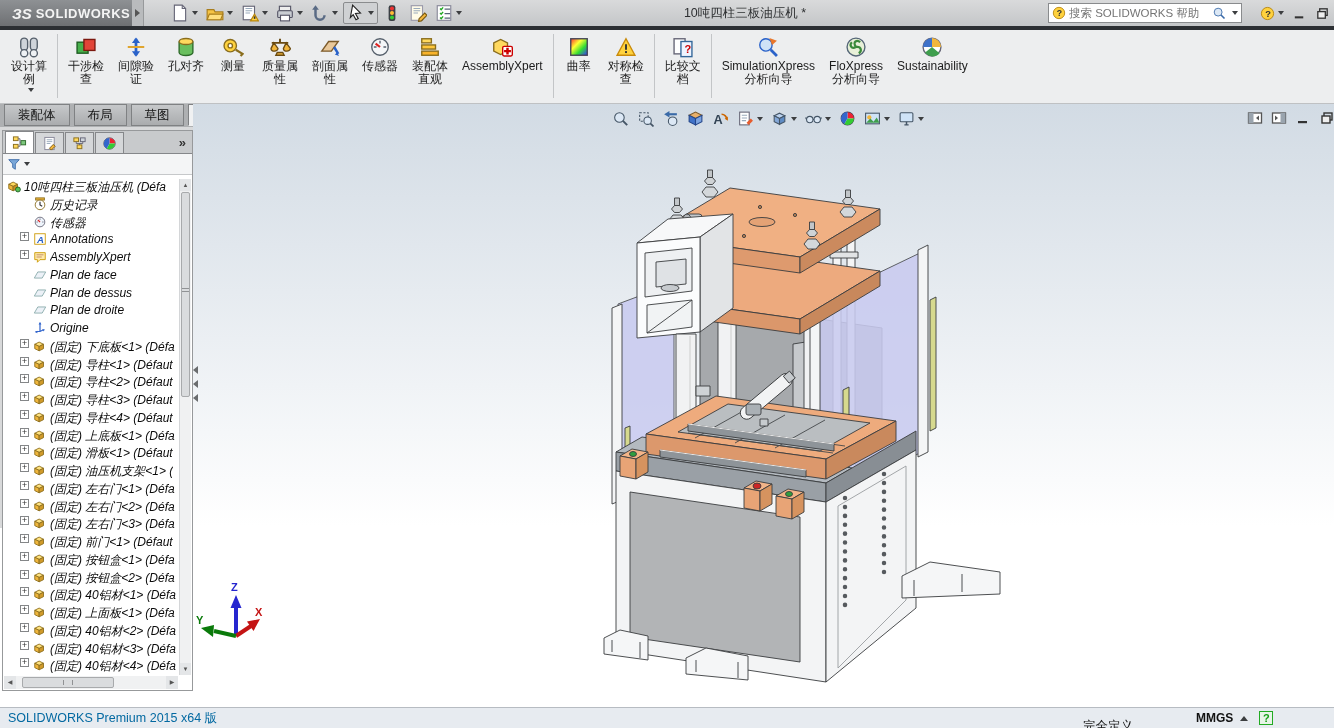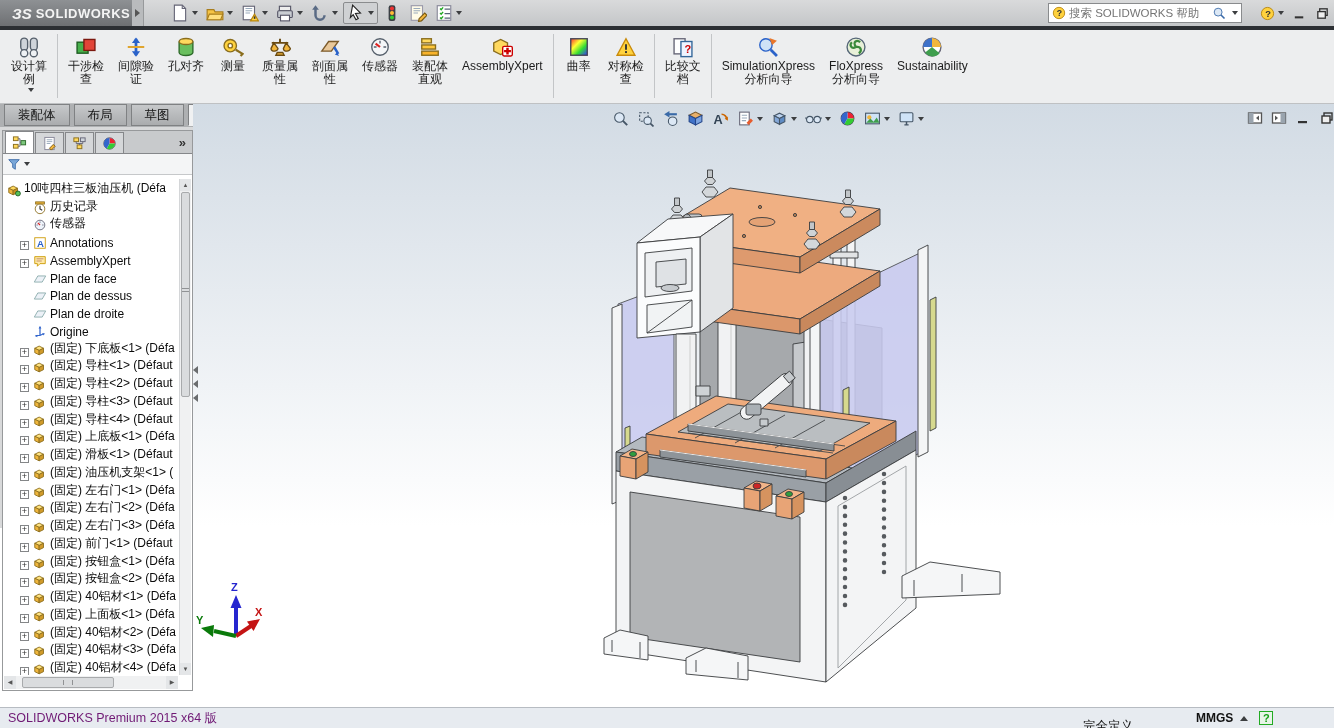--- a/index.html
+++ b/index.html
@@ -53,21 +53,21 @@
   
   .fmpanel{position:absolute;top:130px;left:2px;width:191px;height:561px;background:#fff;border:1px solid #97999b;}
   .fmtabs{height:23px;background:#c8cacc;display:flex;align-items:flex-end;padding-left:2px;border-bottom:1px solid #85878a;}
   .fmtab{width:29px;height:21px;border:1px solid #85878a;border-bottom:none;background:#d5d7d9;display:flex;align-items:center;justify-content:center;margin-right:1px;}
   .fmtab.active{background:#fff;height:22px;}
   .fmtab .icon{width:15px;height:15px;}
   .fmoverflow{margin-left:auto;margin-right:6px;font-weight:bold;font-size:13px;color:#333;align-self:center;}
   .filterrow{height:21px;border-bottom:1px solid #c6c8ca;display:flex;align-items:center;padding-left:4px;background:#f4f5f6;}
   .filterrow .icon{width:14px;height:14px;}
   .tree{position:absolute;top:48px;left:1px;right:13px;bottom:15px;overflow:hidden;}
-  .trow{height:17.75px;display:flex;align-items:flex-end;white-space:nowrap;padding-left:16px;overflow:hidden;}
+  .trow{height:17.75px;display:flex;align-items:flex-start;white-space:nowrap;padding-left:16px;overflow:hidden;font-style:italic;}
   .trow.root{padding-left:3px;}
   .trow .icon{width:14px;height:14px;margin-right:3px;flex:0 0 14px;}
   .exp{width:9px;height:9px;border:1px solid #848688;background:#fff;font-size:9px;line-height:7px;text-align:center;color:#333;margin-right:4px;flex:0 0 9px;}
   .expsp{width:13px;flex:0 0 13px;}
   .tlabel{font-size:12px;color:#0b0b0b;overflow:hidden;}
   .vscroll{position:absolute;top:48px;right:1px;width:12px;bottom:15px;background:#f0f1f2;border-left:1px solid #d4d6d8;}
   .vs-btn{height:12px;text-align:center;font-size:6px;color:#555;line-height:12px;background:#e4e6e8;}
   .vs-btn.down{position:absolute;bottom:0;left:0;right:0;}
   .vs-thumb{position:absolute;top:13px;left:1px;right:1px;height:205px;background:#dadcde;border:1px solid #a8aaac;border-radius:2px;}
   .vs-grip{margin-top:95px;border-top:1px solid #909294;border-bottom:1px solid #909294;height:4px;}
@@ -75,21 +75,21 @@
   .hs-btn{width:12px;height:13px;font-size:6px;color:#555;text-align:center;line-height:13px;background:#e4e6e8;}
   .hs-thumb{width:92px;height:11px;margin-left:6px;background:#dadcde;border:1px solid #a8aaac;border-radius:2px;display:flex;align-items:center;justify-content:center;}
   .hs-grip{width:10px;height:5px;border-left:1px solid #909294;border-right:1px solid #909294;}
   
   .bottombar{position:absolute;top:691px;left:0;width:1334px;height:16px;background:#cbcdcf;border-top:1px solid #9a9c9e;display:flex;align-items:flex-end;}
   .mnav{display:flex;margin:0 2px 0 2px;}
   .mnav span{width:14px;height:14px;border:1px solid #97999b;background:#c2c4c6;font-size:7px;line-height:13px;text-align:center;color:#4a4c4e;}
   .mtab{height:15px;line-height:14px;padding:0 11px;border:1px solid #808284;border-bottom:none;background:linear-gradient(#c9cbcd,#b2b4b6);font-size:11.5px;margin-right:2px;white-space:nowrap;}
   .mtab.active{background:#f2f3f4;font-weight:bold;}
   .statusbar{position:absolute;top:707px;left:0;width:1334px;height:21px;background:#e7ebf0;border-top:1px solid #b7bcc2;}
-  .sb-left{position:absolute;left:8px;top:0;line-height:20px;font-size:12.5px;color:#701a75;}
+  .sb-left{position:absolute;left:8px;top:0;line-height:20px;font-size:12.5px;color:#0369a1;}
   .sb-state{position:absolute;left:1083px;top:8px;line-height:20px;font-size:12.5px;}
   .sb-units{position:absolute;left:1196px;top:0;line-height:20px;font-size:12px;font-weight:bold;}
   .sb-units-caret{position:absolute;left:1240px;top:8px;}
   .sb-help{position:absolute;left:1258px;top:2px;width:16px;height:16px;}
 </style>
 </head>
 <body style="--vp-top: #d2dbe4; --vp-bot: #ffffff;">
 
 <div id="app">
 
@@ -163,20 +163,21 @@
         </span>
         <span class="qbtn">
           <span class="icon"><svg viewBox="0 0 16 16">
               <rect x="2" y="1.5" width="12" height="13" fill="#fff" stroke="#889"></rect>
               <path d="M4.5 4l1 1 1.7-2M4.5 8l1 1 1.7-2M4.5 12l1 1 1.7-2" stroke="#2a2" fill="none" stroke-width="1.3"></path>
               <path d="M8.5 4.5h5M8.5 8.5h5M8.5 12.5h5" stroke="#567"></path>
             </svg></span>
           <span class="caret"></span>
         </span>
       </div>
+    <div class="doc-title">10吨四柱三板油压机 *</div>
     <div class="search">
       <span class="icon"><svg viewBox="0 0 16 16">
             <circle cx="8" cy="8" r="6.5" fill="#ffd23e" stroke="#b8860b"></circle>
             <text x="5.5" y="11.5" font-size="10" font-weight="bold" fill="#333">?</text>
           </svg></span>
       <input placeholder="搜索 SOLIDWORKS 帮助" style="">
       <span class="icon"><svg viewBox="0 0 16 16">
             <circle cx="7" cy="7" r="4.5" fill="#dce8f5" stroke="#3a6aa8"></circle>
             <path d="M10.3 10.3l4 4" stroke="#3a6aa8" stroke-width="1.8"></path>
           </svg></span>

